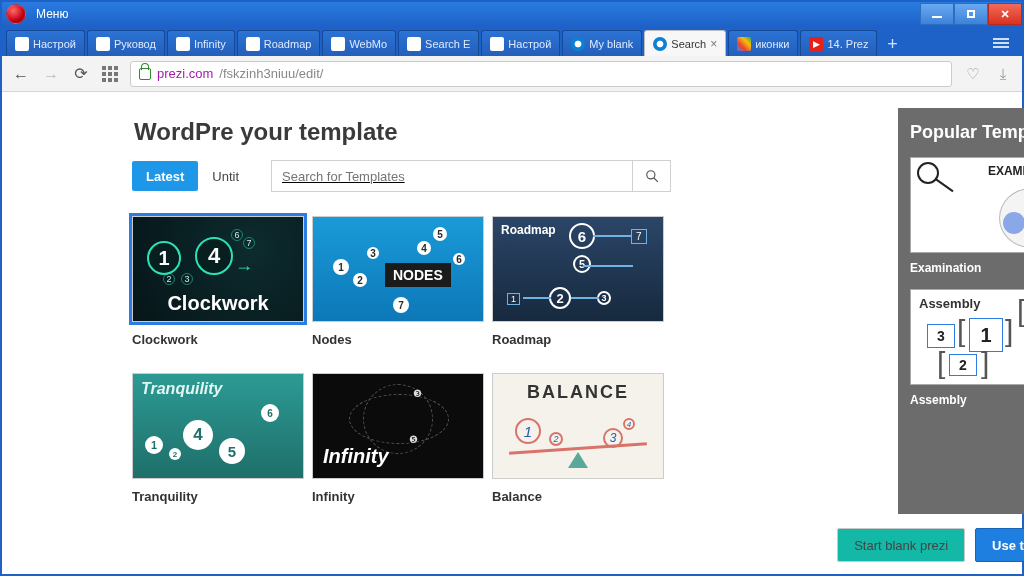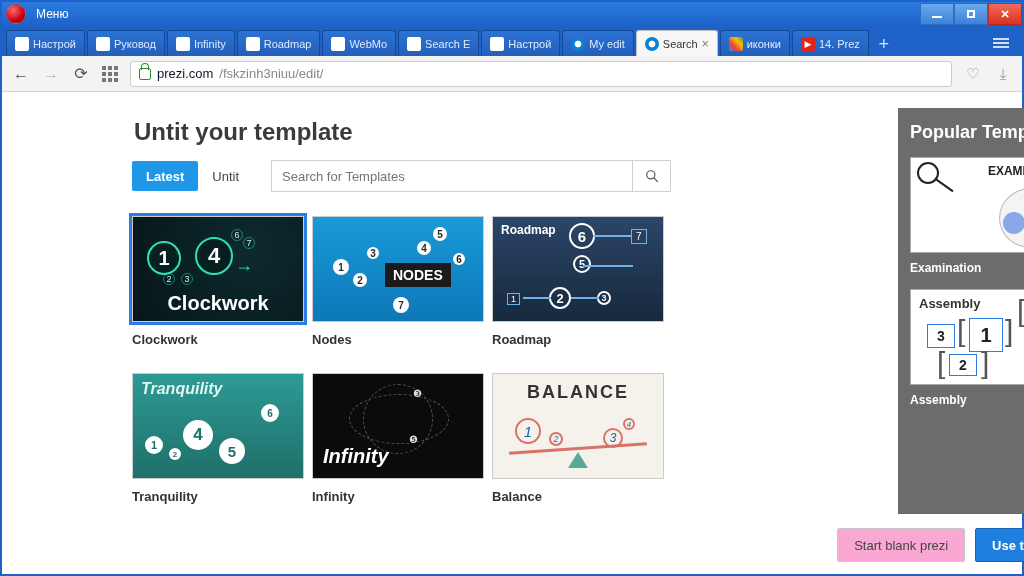--- a/index.html
+++ b/index.html
@@ -30,33 +30,33 @@
 
 
 .navbar { height:36px; background:#f3f3f3; border-bottom:1px solid #d6d6d6; display:flex; align-items:center; padding:0 10px; gap:12px; color:#555; }
 .navbtn { width:18px; height:18px; display:flex; align-items:center; justify-content:center; cursor:pointer; font-size:16px; color:#555; }
 .navbtn.disabled { color:#bbb; cursor:default; }
 .speed-dial { display:grid; grid-template-columns:repeat(3,4px); grid-auto-rows:4px; gap:2px; cursor:pointer; }
 .speed-dial i { background:#777; }
 .urlbox { flex:1; height:26px; background:#fff; border:1px solid #ccc; border-radius:3px; display:flex; align-items:center; padding:0 8px; gap:6px; font-size:13px; color:#333; }
 .lock { width:12px; height:12px; border:1.5px solid #2e8b2e; border-radius:2px; position:relative; }
 .lock::before { content:""; position:absolute; top:-6px; left:1px; width:6px; height:6px; border:1.5px solid #2e8b2e; border-bottom:none; border-radius:4px 4px 0 0; }
-.url-host { color:#0f172a; }
+.url-host { color:#a21caf; }
 .url-path { color:#888; }
 .heart, .dl { width:18px; height:18px; color:#999; cursor:pointer; display:flex; align-items:center; justify-content:center; font-size:15px; }
 
 
 .stage { position:absolute; top:92px; bottom:2px; left:2px; right:2px; background:#fff; display:flex; justify-content:center; }
 .panel { width:760px; margin-top:8px; background:#fff; position:relative; }
 .heading { font-size:24px; font-weight:bold; color:#3a3a3a; padding:18px 0 14px 2px; }
 .filterrow { display:flex; align-items:center; gap:0; }
 .chip { height:30px; padding:0 14px; display:flex; align-items:center; font-size:13px; cursor:pointer; }
 .chip.active { background:#1f97e9; color:#fff; border-radius:2px; font-weight:bold; }
 .chip.inactive { color:#444; }
-.searchwrap { margin-left:18px; flex:1; max-width:400px; height:32px; border:1px solid #d0d0d0; display:flex; align-items:center; }
+.searchwrap { margin-left:18px; flex:1; max-width:400px; height:32px; border:1px solid #d0d0d0; display:flex; align-items:center;text-decoration:underline; }
 .searchwrap input { flex:1; border:none; outline:none; padding:0 10px; font-size:13px; background:transparent; }
 .searchbtn { width:38px; height:100%; border-left:1px solid #d0d0d0; display:flex; align-items:center; justify-content:center; color:#555; cursor:pointer; font-size:14px; }
 
 .grid { margin-top:24px; display:grid; grid-template-columns:repeat(3,172px); gap:26px 8px; }
 .card { cursor:pointer; }
 .thumb { width:172px; height:106px; border:1px solid #ccc; position:relative; overflow:hidden; }
 .thumb.selected { outline:3px solid #2b7de1; }
 .caption { margin-top:10px; font-size:13px; color:#333; font-weight:bold; }
 
 
@@ -111,21 +111,21 @@
 .asm .al { position:absolute; top:6px; left:8px; font-weight:bold; font-size:13px; color:#333; }
 .asm .cell { position:absolute; border:1.5px solid #2b7de1; background:#fff; display:flex; align-items:center; justify-content:center; font-weight:bold; color:#222; }
 .asm .b3 { top:34px; left:16px; width:28px; height:24px; font-size:14px; }
 .asm .b1 { top:28px; left:58px; width:34px; height:34px; font-size:20px; }
 .asm .b2 { top:64px; left:38px; width:28px; height:22px; font-size:14px; }
 .asm .brk { position:absolute; color:#555; font-size:30px; }
 
 
 .footer { position:absolute; bottom:12px; right:-198px; width:360px; display:flex; justify-content:flex-end; gap:10px; }
 .btn { height:34px; padding:0 16px; font-size:13px; border-radius:2px; cursor:pointer; display:flex; align-items:center; }
-.btn.secondary { background:#f9a8d4; border:1px solid #c8c8c8; color:#444; }
+.btn.secondary { background:#14b8a6; border:1px solid #c8c8c8; color:#444; }
 .btn.primary { background:#1f7fe0; border:1px solid #1565b8; color:#fff; font-weight:bold; }
 </style>
 </head>
 <body>
 
 <div class="titlebar">
   <div class="opera"></div>
   <div class="menu-label">Меню</div>
   <div class="winbtns">
     <div class="winbtn">
@@ -162,21 +162,21 @@
   <div class="tab">
       <span class="favicon"></span>
       <span>Search E</span>
     </div>
   <div class="tab">
       <span class="favicon"></span>
       <span>Настрой</span>
     </div>
   <div class="tab">
       <span class="favicon fav-prezi"></span>
-      <span>My edit</span>
+      <span>My blank</span>
     </div>
   <div class="tab active">
       <span class="favicon fav-prezi"></span>
       <span>Search</span>
       <span class="close-x">×</span>
     </div>
   <div class="tab">
       <span class="favicon fav-g"></span>
       <span>иконки</span>
     </div>
@@ -211,21 +211,21 @@
     <div class="lock"></div>
     <span class="url-host">prezi.com</span>
       <span class="url-path">/fskzinh3niuu/edit/</span>
   </div>
   <div class="heart">♡</div>
   <div class="dl">⤓</div>
 </div>
 
 <div class="stage">
   <div class="panel">
-    <div class="heading">Untit your template</div>
+    <div class="heading">WordPre your template</div>
 
     <div class="filterrow">
       <div class="chip active">Latest</div>
       <div class="chip inactive">Untit</div>
       <div class="searchwrap">
         <input placeholder="Search for Templates" style="">
         <div class="searchbtn">
           <svg width="14" height="14" viewBox="0 0 24 24">
               <circle cx="10" cy="10" r="7" fill="none" stroke="#555" stroke-width="2"></circle>
               <line x1="15" y1="15" x2="22" y2="22" stroke="#555" stroke-width="2"></line>

